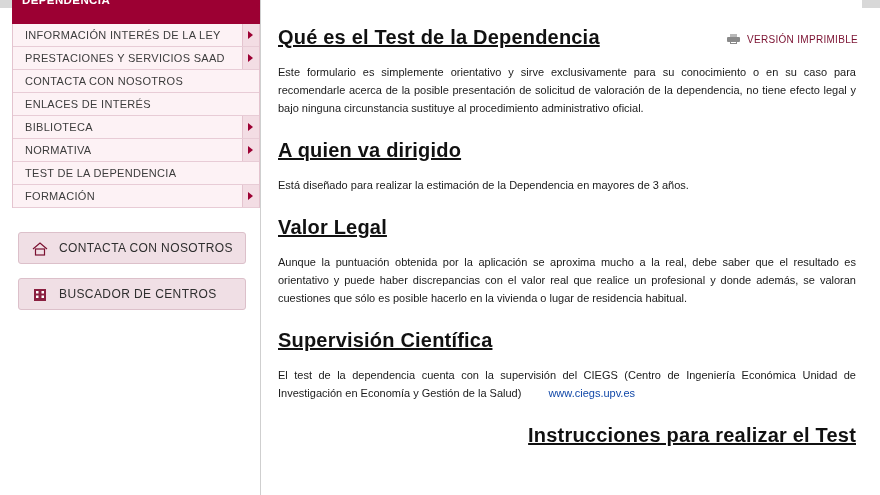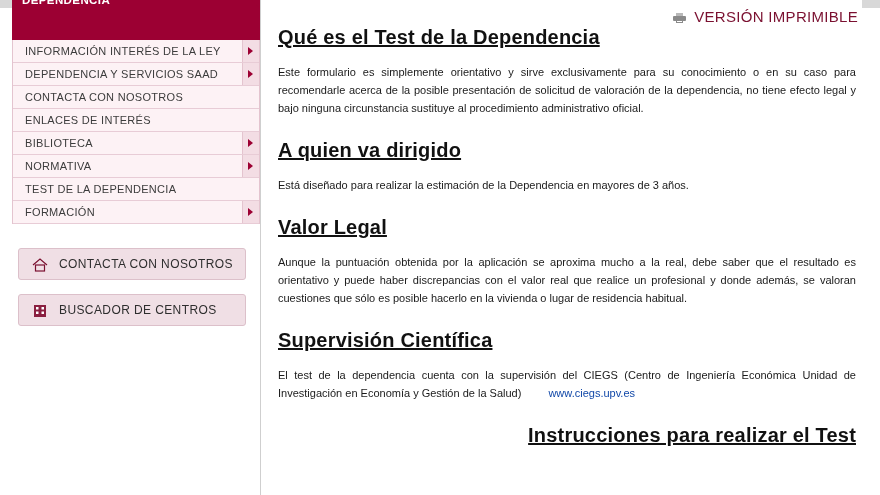--- a/index.html
+++ b/index.html
@@ -52,21 +52,21 @@
     background: #ffffff;
   }
   .sidebar-header {
     position: relative;
     height: 24px;
     background: #9c0033;
     color: #ffffff;
     font-size: 11.5px;
     font-weight: bold;
     letter-spacing: 0.4px;
-    padding: 16px 0 0 10px;
+    padding: 0 0 0 10px;
     overflow: hidden;
     line-height: 12px;
   }
   .sidebar-header .hdr-text {
     position: absolute;
     left: 10px;
     top: -6px;
     white-space: nowrap;
   }
   .circle-badge {
@@ -165,22 +165,22 @@
   .content {
     position: absolute;
     left: 268px;
     top: 0;
     width: 600px;
     height: 495px;
   }
   .print-link {
     position: absolute;
     right: 10px;
-    top: 8px;
-    font-size: 15px;
+    top: 34px;
+    font-size: 10px;
     color: #7a1030;
     letter-spacing: 0.3px;
     font-variant: small-caps;
     white-space: nowrap;
   }
   .print-link .printer {
     display: inline-block;
     width: 13px;
     height: 10px;
     margin-right: 4px;
@@ -252,21 +252,21 @@
       <span class="hdr-text">DEPENDENCIA</span>
       <div class="circle-badge">d</div>
     </div>
 
     <ul class="nav-list">
       <li class="nav-item">
         <span>INFORMACIÓN INTERÉS DE LA LEY</span>
         <span class="arrow-box"></span>
       </li>
       <li class="nav-item">
-        <span>DEPENDENCIA Y SERVICIOS SAAD</span>
+        <span>PRESTACIONES Y SERVICIOS SAAD</span>
         <span class="arrow-box"></span>
       </li>
       <li class="nav-item">
         <span>CONTACTA CON NOSOTROS</span>
       </li>
       <li class="nav-item">
         <span>ENLACES DE INTERÉS</span>
       </li>
       <li class="nav-item">
         <span>BIBLIOTECA</span>

